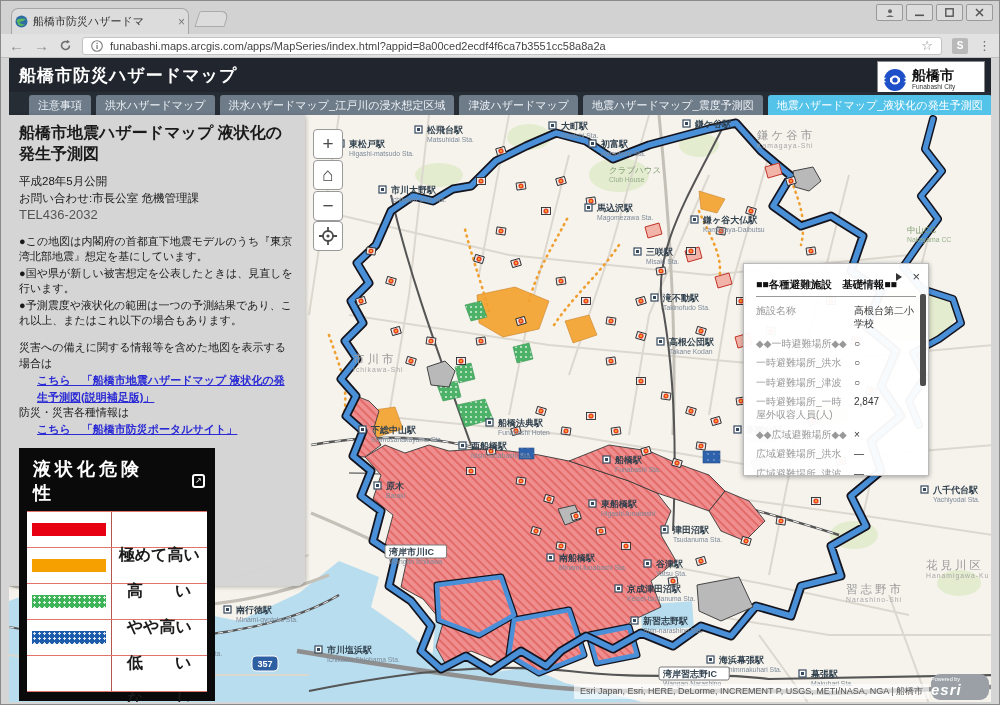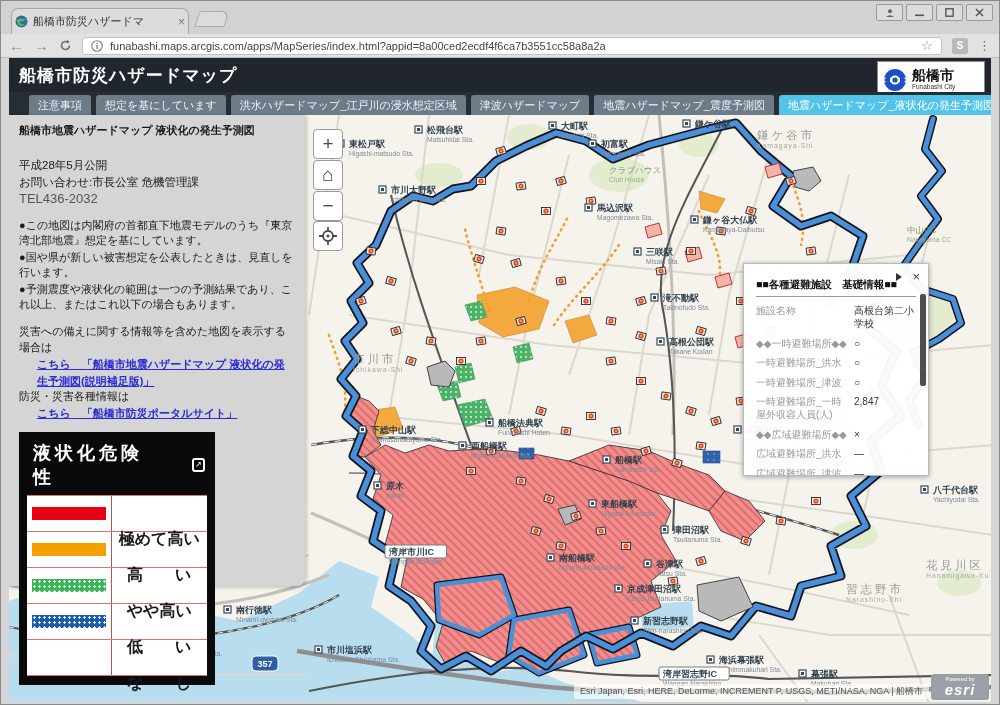--- a/index.html
+++ b/index.html
@@ -28,21 +28,21 @@
   .logo .names{display:flex;flex-direction:column;line-height:1;}
   .logo .jp{font-size:14px;font-weight:bold;color:#111;}
   .logo .en{font-size:6.5px;color:#333;margin-top:2px;}
   .app-tabbar{position:absolute;left:0;top:34px;width:100%;height:23px;background:#272d35;display:flex;align-items:flex-end;padding:0 0 0 20px;gap:5px;}
   .tab{height:20px;background:#6e7b89;color:#eef3f7;font-size:11px;padding:3px 9px 0 9px;border-radius:3px 3px 0 0;white-space:nowrap;}
   .tab.active{background:#53c3ea;color:#fff;}
   .content{position:absolute;left:0;top:57px;right:0;bottom:0;background:#f6f3ed;}
   #mapsvg{position:absolute;left:0;top:0;}
   
   .sidebar{position:absolute;left:0;top:0;width:296px;height:471px;background:rgba(211,211,211,0.96);border-radius:0 0 8px 0;padding:8px 10px;color:#1a1a1a;box-shadow:1px 1px 4px rgba(0,0,0,.25);}
-  .sb-title{font-size:11px;font-weight:bold;margin-bottom:20px;}
+  .sb-title{font-size:16px;font-weight:bold;margin-bottom:9px;}
   .sb-line{font-size:11.5px;margin-top:2px;}
   .sb-tel{font-size:13px;color:#555;margin-top:1px;}
   .sb-notes{margin-top:12px;font-size:11px;line-height:1.4;}
   .sb-notes div{margin-bottom:1px;}
   .sb-para{margin-top:12px;font-size:11px;line-height:1.45;}
   .sb-link{display:block;margin-left:18px;font-size:11px;font-weight:bold;color:#2b2bd5;text-decoration:underline;line-height:1.5;}
   
   .legend{margin-top:10px;width:196px;background:#0a0a0a;padding:7px 8px 9px 8px;}
   .lg-head{display:flex;align-items:center;justify-content:space-between;padding:2px 2px 6px 6px;gap:35px;}
   .lg-title{color:#fff;font-size:18px;font-weight:bold;letter-spacing:4px;}
@@ -63,21 +63,21 @@
   .pp-row{display:flex;font-size:10px;line-height:1.3;margin-bottom:6.5px;}
   .pp-label{flex:0 0 92px;color:#999;}
   .pp-value{flex:1;color:#333;padding-left:6px;}
   .pp-scroll{position:absolute;right:2px;top:30px;width:6px;height:92px;background:#4d4d4d;border-radius:2px;}
   
   .zoomctl{position:absolute;left:304px;top:14px;display:flex;flex-direction:column;}
   .mapbtn{width:30px;height:30px;background:#fff;border:1px solid #999;border-radius:4px;display:flex;align-items:center;justify-content:center;font-size:19px;color:#4a4a4a;margin-bottom:1px;}
   .locate{position:absolute;left:304px;top:106px;}
   
   .attrib{position:absolute;right:62px;bottom:3px;height:15px;background:rgba(255,255,255,0.65);display:flex;align-items:center;padding:0 6px;font-size:9px;color:#555;white-space:nowrap;}
-  .esri{position:absolute;right:2px;bottom:2px;width:58px;height:26px;background:#9aa0a6;border-radius:3px;color:#fff;display:flex;flex-direction:column;align-items:center;justify-content:center;line-height:1;}
+  .esri{position:absolute;right:2px;bottom:2px;width:58px;height:26px;background:#9aa0a6;border-radius:9px;color:#fff;display:flex;flex-direction:column;align-items:flex-start;justify-content:center;line-height:1;}
   .esri .pb{font-size:5.5px;}
   .esri .lg{font-size:15px;font-weight:bold;font-style:italic;letter-spacing:1px;}
 </style>
 </head>
 <body>
 
 <div class="window">
 
   <div class="tabstrip">
     <div class="btab">
@@ -146,21 +146,21 @@
             <circle cx="13" cy="13" r="2.6" fill="#1d50c8"></circle>
         </svg>
         <div class="names">
           <span class="jp">船橋市</span>
           <span class="en">Funabashi City</span>
         </div>
       </div>
     </div>
     <div class="app-tabbar">
         <div class="tab">注意事項</div>
-        <div class="tab">想定を基にしています</div>
+        <div class="tab">洪水ハザードマップ</div>
         <div class="tab">洪水ハザードマップ_江戸川の浸水想定区域</div>
         <div class="tab">津波ハザードマップ</div>
         <div class="tab">地震ハザードマップ_震度予測図</div>
         <div class="tab active">地震ハザードマップ_液状化の発生予測図</div>
       </div>
 
     <div class="content">
       <svg id="mapsvg" width="984" height="589" viewBox="0 0 984 589">
         <defs>
           <pattern id="redhatch" width="6" height="6" patternUnits="userSpaceOnUse" patternTransform="rotate(45)">

